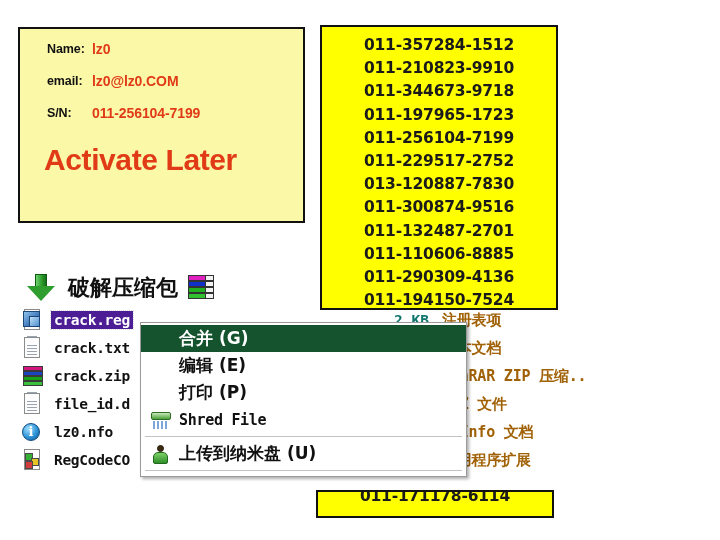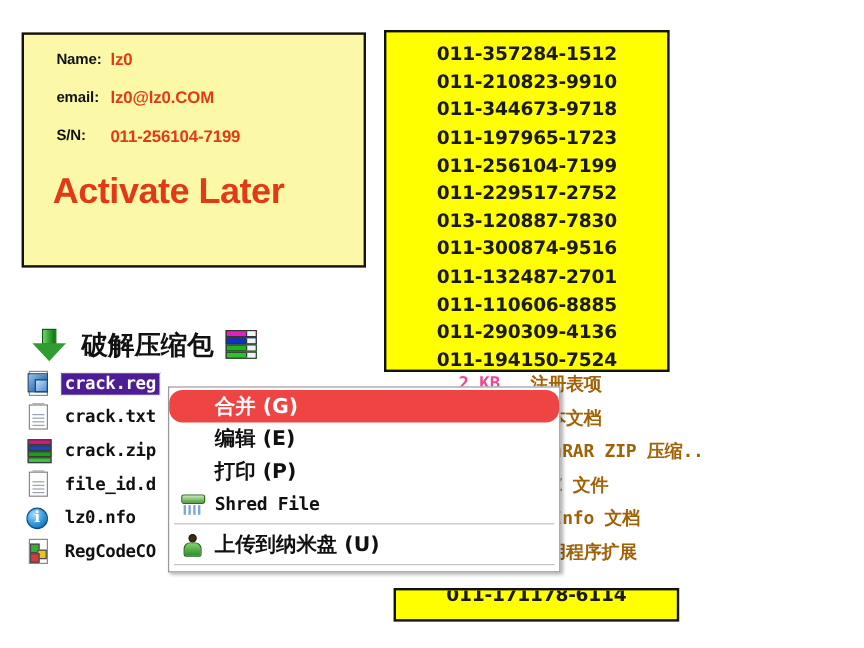--- a/index.html
+++ b/index.html
@@ -80,21 +80,21 @@
     font-size: 15.5px;
     font-weight: bold;
     text-align: center;
     line-height: 23.2px;
     letter-spacing: -0.2px;
     font-family: "DejaVu Sans", "Liberation Sans", sans-serif;
   }
   
   #serial-strip {
     position: absolute;
-    left: 328px;
+    left: 316px;
     top: 490px;
     width: 238px;
     height: 28px;
     background: #ffff00;
     border: 2px solid #111111;
     box-sizing: border-box;
     overflow: hidden;
   }
   #serial-strip .serial-line {
     line-height: 18px;
@@ -199,25 +199,25 @@
     padding: 1px 3px;
     letter-spacing: -0.3px;
   }
   .file-row.selected .file-name {
     background: #4c1d95;
     color: #ffffff;
     outline: 1px dotted #dddddd;
   }
   .file-size {
     position: absolute;
-    left: 360px;
+    left: 372px;
     font-family: "DejaVu Sans Mono", "Liberation Mono", monospace;
     font-size: 14.5px;
     font-weight: bold;
-    color: #ec4899;
+    color: #0f766e;
     white-space: nowrap;
   }
   .file-type {
     position: absolute;
     left: 420px;
     font-family: "DejaVu Sans Mono", "Liberation Mono", monospace;
     font-size: 15px;
     font-weight: bold;
     color: #a16207;
     white-space: nowrap;
@@ -320,22 +320,21 @@
     white-space: nowrap;
     letter-spacing: -0.3px;
   }
   .menu-item.bold-cjk .mi-label {
     font-family: "DejaVu Sans", "Liberation Sans", sans-serif;
     font-size: 17px;
     font-weight: bold;
     letter-spacing: 0px;
   }
   .menu-item.highlight {
-    background: #ef4444;
-    border-radius: 11px;
+    background: #14532d;
   }
   .menu-item.highlight .mi-label { color: #ffffff; }
   .menu-item.indent { padding-left: 38px; }
   .menu-sep {
     height: 1px;
     background: #c3c3c3;
     margin: 3px 4px;
   }
   
   .shred-icon .body {

